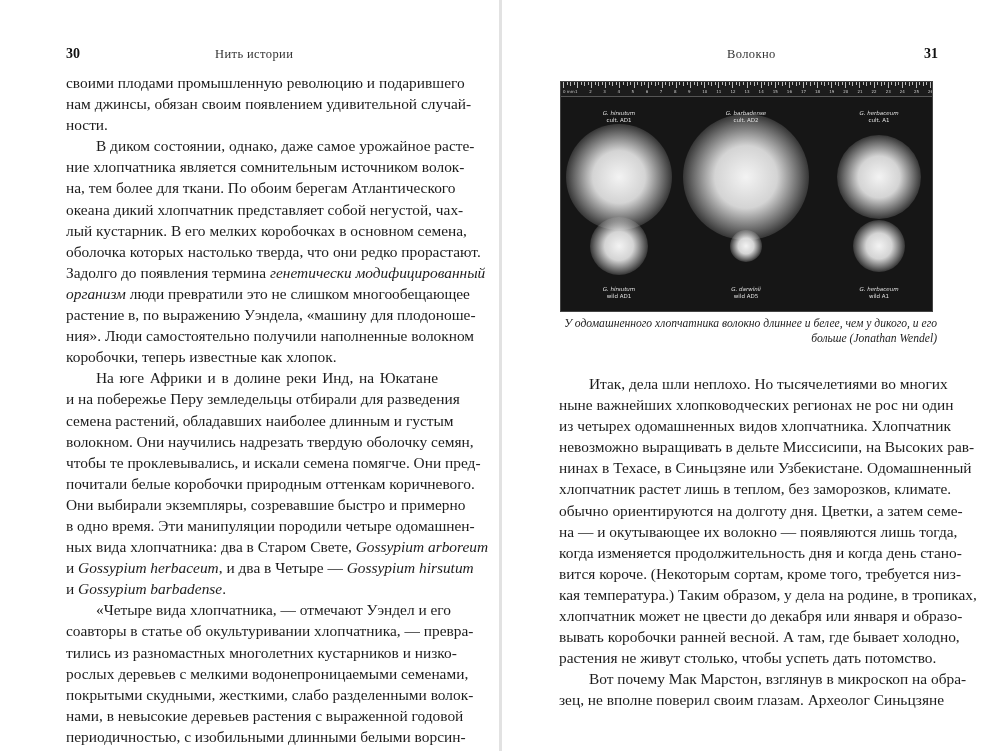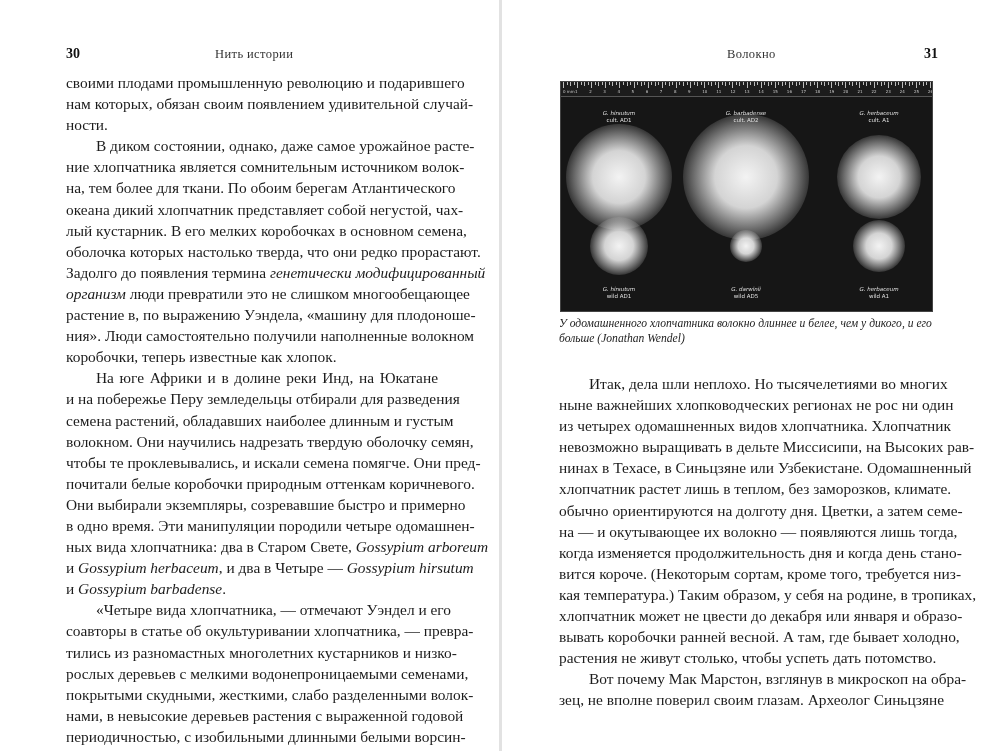--- a/index.html
+++ b/index.html
@@ -30,31 +30,31 @@
   .ruler { position: absolute; left: 0; top: 0; width: 100%; height: 14px; background: #1c1c1c;
            border-bottom: 1px solid #555; }
   .tick { position: absolute; top: 0; width: 1px; background: #bbb; }
   .tick-label { position: absolute; top: 7px; font-family: "DejaVu Sans", sans-serif; font-size: 4px; color: #ccc; }
   .specimen-label { position: absolute; width: 80px; text-align: center; font-family: "DejaVu Sans", sans-serif;
                     font-size: 5.5px; line-height: 7px; color: #e0e0e0; }
   .specimen-label .sp { font-style: italic; display: block; }
   .specimen-label .cl { display: block; }
   .fluff { position: absolute; border-radius: 50%; }
   .caption { position: absolute; left: 57px; top: 317px; width: 378px; font-size: 11.6px; line-height: 14.5px;
-             font-style: italic; color: #1c1c1c; }
+             font-style: italic; color: #1c1c1c; text-align: right; }
 </style>
 </head>
 <body>
 
 <div class="page left">
   <span class="pagenum">30</span>
   <span class="runhead">Нить истории</span>
   <div class="body-text" id="left-body">
       <span class="line">своими плодами промышленную революцию и подарившего</span>
-      <span class="line">нам которых, обязан своим появлением удивительной случай-</span>
+      <span class="line">нам джинсы, обязан своим появлением удивительной случай-</span>
       <span class="line last">ности.</span>
       <span class="line first">В диком состоянии, однако, даже самое урожайное расте-</span>
       <span class="line">ние хлопчатника является сомнительным источником волок-</span>
       <span class="line">на, тем более для ткани. По обоим берегам Атлантического</span>
       <span class="line">океана дикий хлопчатник представляет собой негустой, чах-</span>
       <span class="line">лый кустарник. В его мелких коробочках в основном семена,</span>
       <span class="line">оболочка которых настолько тверда, что они редко прорастают.</span>
       <span class="line"><span>Задолго до появления термина </span><i>генетически модифицированный</i></span>
       <span class="line"><i>организм</i><span> люди превратили это не слишком многообещающее</span></span>
       <span class="line">растение в, по выражению Уэндела, «машину для плодоноше-</span>
@@ -260,20 +260,20 @@
       <span class="line first">Итак, дела шли неплохо. Но тысячелетиями во многих</span>
       <span class="line">ныне важнейших хлопководческих регионах не рос ни один</span>
       <span class="line">из четырех одомашненных видов хлопчатника. Хлопчатник</span>
       <span class="line">невозможно выращивать в дельте Миссисипи, на Высоких рав-</span>
       <span class="line">нинах в Техасе, в Синьцзяне или Узбекистане. Одомашненный</span>
       <span class="line">хлопчатник растет лишь в теплом, без заморозков, климате.</span>
       <span class="line">обычно ориентируются на долготу дня. Цветки, а затем семе-</span>
       <span class="line">на — и окутывающее их волокно — появляются лишь тогда,</span>
       <span class="line">когда изменяется продолжительность дня и когда день стано-</span>
       <span class="line">вится короче. (Некоторым сортам, кроме того, требуется низ-</span>
-      <span class="line">кая температура.) Таким образом, у себя на родине, в тропиках,</span>
+      <span class="line">кая температура.) Таким образом, у дела на родине, в тропиках,</span>
       <span class="line">хлопчатник может не цвести до декабря или января и образо-</span>
       <span class="line">вывать коробочки ранней весной. А там, где бывает холодно,</span>
       <span class="line last">растения не живут столько, чтобы успеть дать потомство.</span>
       <span class="line first">Вот почему Мак Марстон, взглянув в микроскоп на обра-</span>
       <span class="line">зец, не вполне поверил своим глазам. Археолог Синьцзяне</span>
     </div>
 </div>
 
 </body></html>

